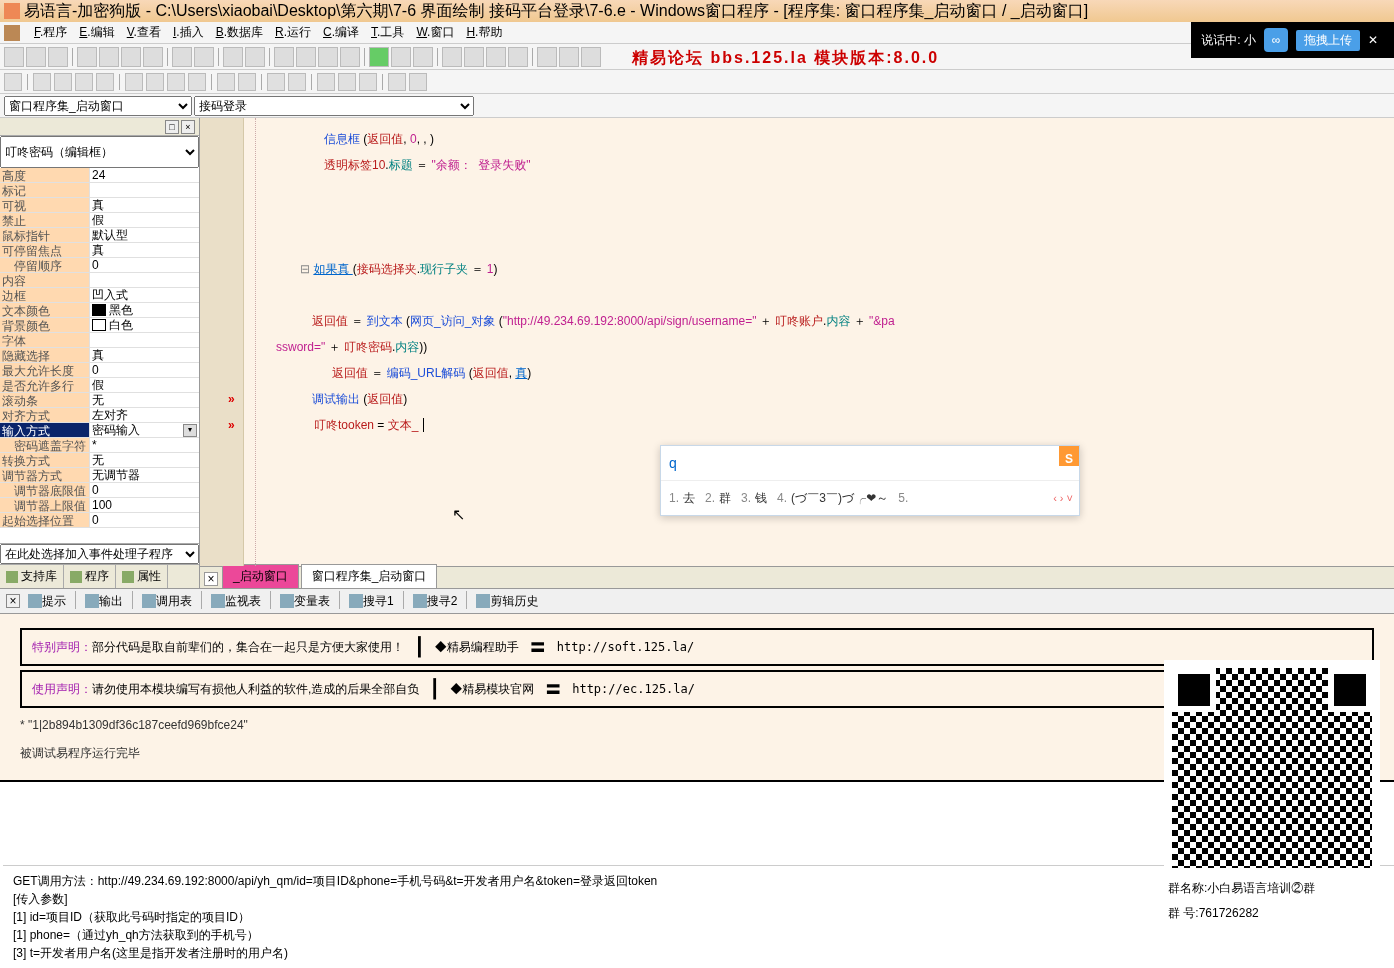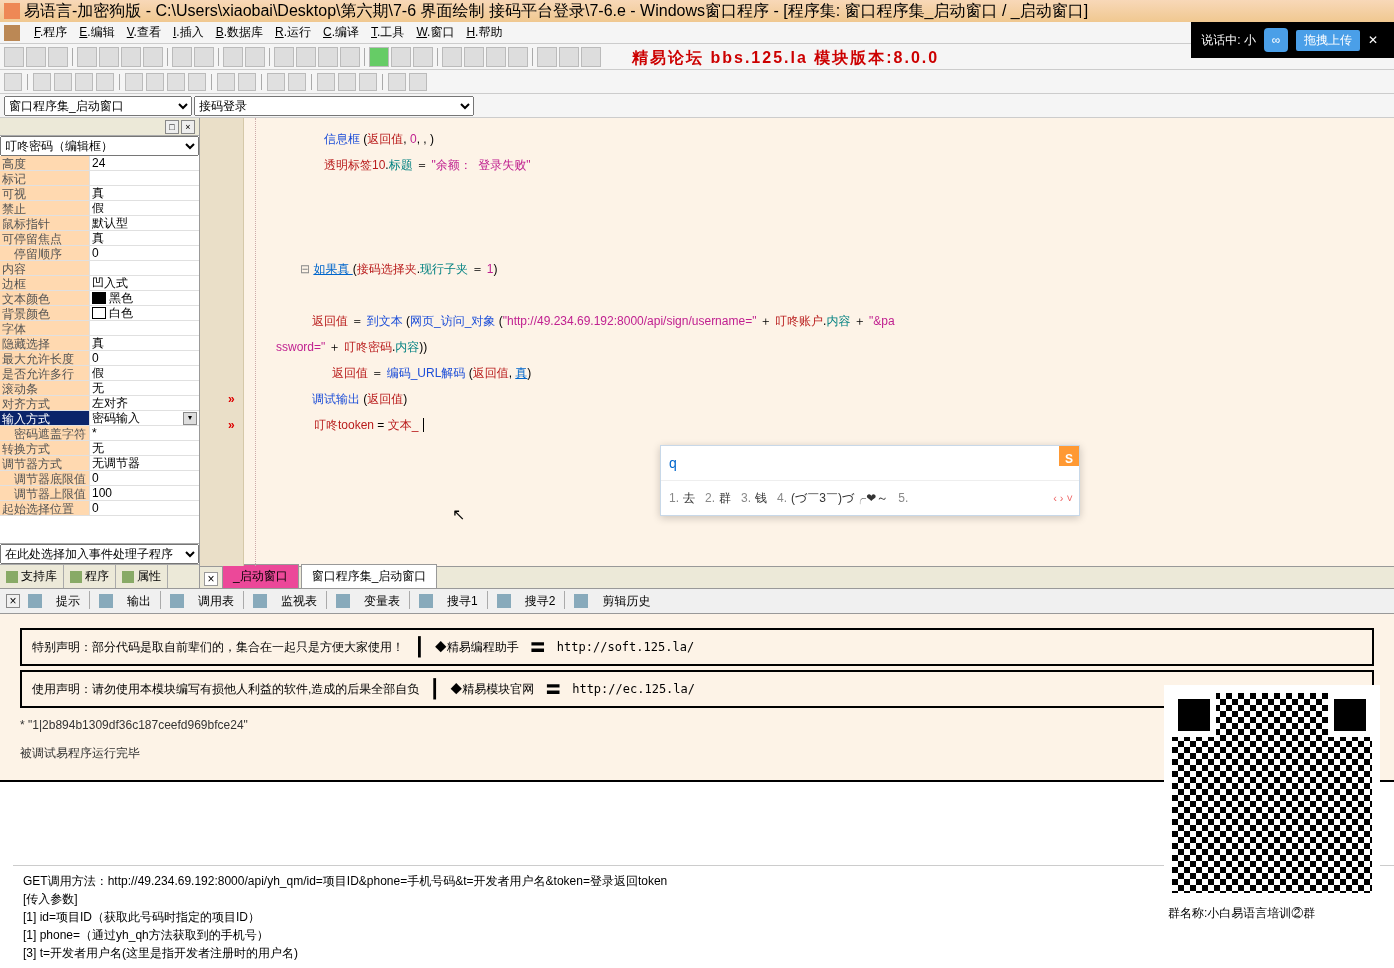--- a/index.html
+++ b/index.html
@@ -30,21 +30,21 @@
 
 .selectors { background: #f5f5f5; height: 24px; display: flex; align-items: center; padding: 0 4px; border-bottom: 1px solid #ccc; gap: 2px; }
 .selectors select { height: 20px; font-size: 12px; }
 
 .main { display: flex; height: 470px; }
 
 .left-panel { width: 200px; border-right: 1px solid #999; display: flex; flex-direction: column; }
 .lp-header { background: #ece9d8; height: 18px; display: flex; align-items: center; justify-content: flex-end; padding: 0 4px; border-bottom: 1px solid #aaa; }
 .lp-header .hb { width: 14px; height: 14px; border: 1px solid #888; background: #eee; margin-left: 2px; font-size: 9px; text-align: center; line-height: 12px; }
 .lp-combo { display: flex; }
-.lp-combo select { flex: 1; height: 20px; font-size: 12px; }
+.lp-combo select { flex: 1; height: 32px; font-size: 12px; }
 .lp-body { flex: 1; overflow-y: auto; }
 .prop-row { display: flex; height: 15px; border-bottom: 1px solid #e0e0e0; }
 .prop-k { width: 90px; background: #ffd9b0; padding: 0 2px; border-right: 1px solid #e0e0e0; overflow: hidden; white-space: nowrap; color: #555; }
 .prop-k.hl { background: #0a246a; color: #fff; }
 .prop-k.ind { padding-left: 14px; }
 .prop-v { flex: 1; padding: 0 2px; display: flex; align-items: center; overflow: hidden; white-space: nowrap; }
 .prop-v .sw { width: 14px; height: 12px; border: 1px solid #000; margin-right: 3px; }
 .prop-v.dd { justify-content: space-between; }
 .prop-v .dd-btn { width: 14px; height: 13px; background: #ddd; border: 1px solid #888; font-size: 8px; text-align: center; }
 .lp-footer { border-top: 1px solid #aaa; }
@@ -74,40 +74,40 @@
 .ime-cand .c { color: #333; margin-right: 6px; }
 .ime-logo { position: absolute; right: 0; top: 0; width: 20px; height: 20px; background: #ff9933; color: #fff; font-weight: bold; text-align: center; }
 .ime-nav { position: absolute; right: 6px; bottom: 4px; color: #e66; font-size: 11px; }
 
 .code-tabs { display: flex; background: #ece9d8; border-top: 1px solid #999; height: 22px; align-items: flex-end; }
 .code-tab { padding: 3px 10px; background: #fff; border: 1px solid #999; border-bottom: none; margin-right: 2px; font-size: 12px; }
 .code-tab.inactive { background: #ec4899; }
 .tab-close { width: 14px; height: 14px; border: 1px solid #999; text-align: center; line-height: 12px; margin: 0 4px 2px 4px; background: #fff; }
 
 .bottom-toolbar { background: #f0f0f0; border-top: 1px solid #999; border-bottom: 1px solid #999; height: 26px; display: flex; align-items: center; padding: 0 6px; gap: 2px; }
-.bt-item { padding: 2px 6px; display: flex; align-items: center; gap: 14px; cursor: pointer; }
+.bt-item { padding: 2px 6px; display: flex; align-items: center; gap: 0; cursor: pointer; }
 .bt-item .bi { width: 14px; height: 14px; background: #8ab; }
 .bt-sep { width: 1px; height: 18px; background: #aaa; margin: 0 3px; }
 .bt-close { width: 14px; height: 14px; border: 1px solid #888; text-align: center; line-height: 12px; }
 
 .output-area { background: #fdf3e7; padding: 10px 20px; font-family: "NSimSun", monospace; font-size: 15px; line-height: 22px; height: 168px; position: relative; border-bottom: 2px solid #000; }
 .output-area .box1, .output-area .box2 { border: 2px solid #000; margin: 4px 0; padding: 6px 10px; display: flex; align-items: center; }
-.output-area .decl { color: #000000; }
+.output-area .decl { color: #a21caf; }
 .output-area .dsep { margin: 0 10px; font-size: 18px; }
 .output-area .link { font-family: monospace; }
 .output-area .out-line { margin-top: 6px; color: #333; }
 
 .qr-box { position: absolute; right: 14px; bottom: 42px; width: 216px; z-index: 60; background: #7f1d1d; }
 .qr-img { width: 216px; height: 216px; background: repeating-conic-gradient(#000 0 25%, #fff 0 50%) 0 0/12px 12px; border: 8px solid #fff; position: relative; }
 .qr-img::before, .qr-img::after { content:""; position:absolute; width:44px; height:44px; background:#000; box-shadow: inset 0 0 0 6px #fff, inset 0 0 0 12px #000; }
 .qr-img::before { left:0; top:0; }
 .qr-img::after { right:0; top:0; }
 .qr-caption { font-size: 12px; padding: 4px; color: #000; background: #fff; }
 
-.footer { position: absolute; bottom: 0; left: 13px; right: 0; background: #fff; padding: 6px 10px; font-family: "NSimSun", monospace; font-size: 13px; line-height: 18px; border-top: 1px solid #ccc; }
+.footer { position: absolute; bottom: 0; left: 3px; right: 0; background: #fff; padding: 6px 10px; font-family: "NSimSun", monospace; font-size: 13px; line-height: 18px; border-top: 1px solid #ccc; }
 
 .cursor-icon { position: absolute; left: 452px; top: 505px; font-size: 16px; z-index: 55; pointer-events: none; }
 </style>
 </head>
 <body>
 
 <div class="titlebar">
   <div class="icon"></div>
   <div class="title">易语言-加密狗版 - C:\Users\xiaobai\Desktop\第六期\7-6 界面绘制 接码平台登录\7-6.e - Windows窗口程序 - [程序集: 窗口程序集_启动窗口 / _启动窗口]</div>
 </div>
@@ -478,20 +478,21 @@
     <span class="dsep">〓</span>
     <span class="link">http://ec.125.la/</span>
   </div>
   <div class="out-line">* "1|2b894b1309df36c187ceefd969bfce24"</div>
   <div class="out-line">被调试易程序运行完毕</div>
 </div>
 
 <div class="qr-box">
   <div class="qr-img"></div>
   <div class="qr-caption">群名称:小白易语言培训②群</div>
+  <div class="qr-caption">群    号:761726282</div>
 </div>
 
 <div class="footer">
   <div>GET调用方法：http://49.234.69.192:8000/api/yh_qm/id=项目ID&amp;phone=手机号码&amp;t=开发者用户名&amp;token=登录返回token</div>
   <div>[传入参数]</div>
   <div>[1] id=项目ID（获取此号码时指定的项目ID）</div>
   <div>[1] phone=（通过yh_qh方法获取到的手机号）</div>
   <div>[3] t=开发者用户名(这里是指开发者注册时的用户名)</div>
 </div>
 

